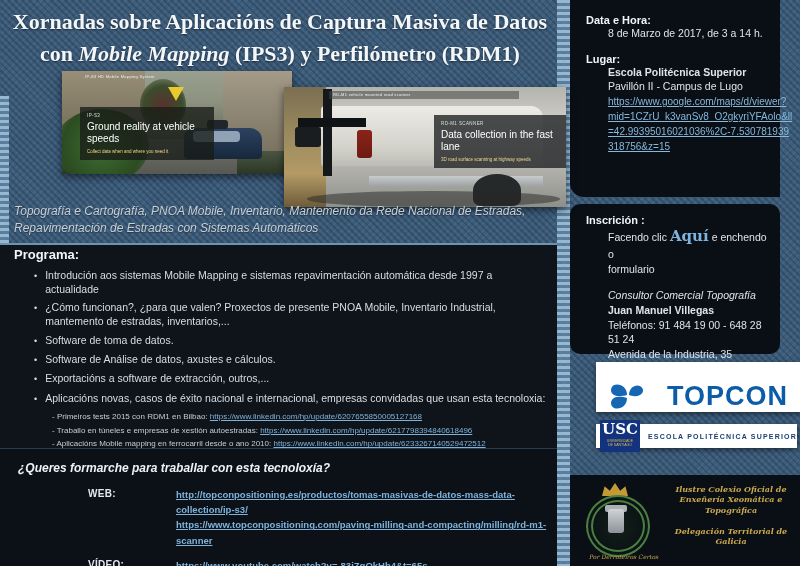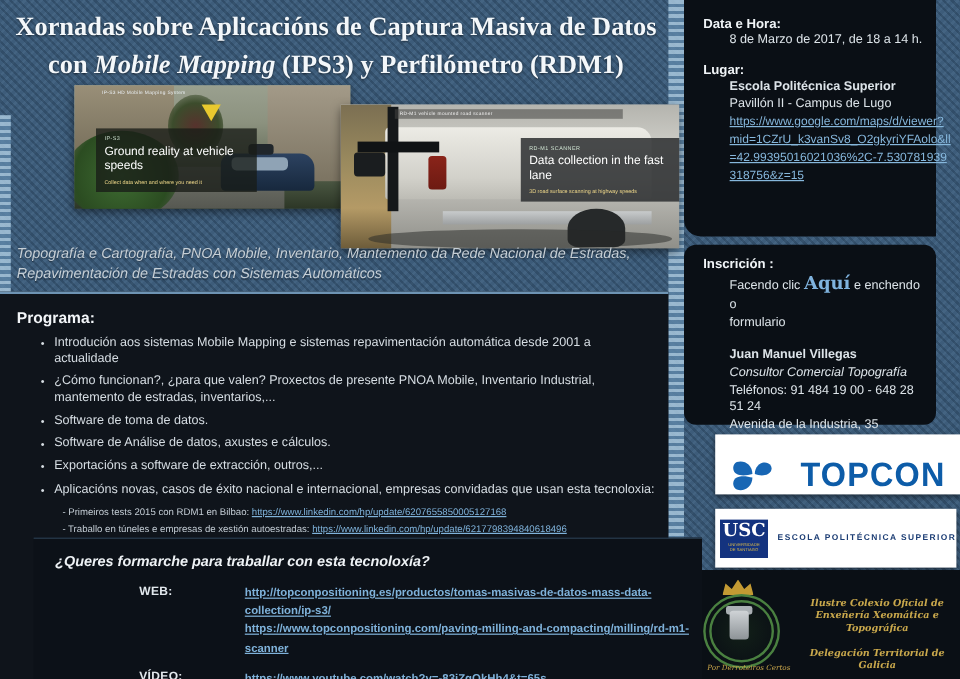--- a/index.html
+++ b/index.html
@@ -70,33 +70,33 @@
     color:#f2f2f2;font-size:4px;line-height:8px;padding-left:4px;letter-spacing:.3px;}
   .pr-overlay{position:absolute;left:150px;top:28px;width:124px;padding:6px 7px;background:rgba(36,39,41,.82);color:#fff;}
 
   
   #tagline{position:absolute;left:14px;top:203px;width:546px;z-index:4;
     font-style:italic;font-size:12px;line-height:1.45;color:#c6cfd6;text-shadow:0 1px 1px rgba(0,0,0,.4);}
 
   
   #program-panel{position:absolute;left:0;top:243px;width:557px;height:323px;
     background:#0f141b;border-top:2px solid #6e94b4;z-index:1;}
-  #program{padding:12px 10px 0 14px;}
+  #program{padding:2px 10px 0 14px;}
   #program-heading{font-size:13px;font-weight:bold;color:#f2f5f8;margin-bottom:7px;}
   #bullets{list-style:none;margin:0;padding:0 0 0 20px;}
   #bullets li{display:flex;gap:8px;margin:5px 0;font-size:10.5px;line-height:1.3;color:#d6dde3;}
   #bullets .dot{flex:0 0 auto;font-size:9px;line-height:1.6;}
   #subbullets{margin:3px 0 0 38px;}
   #subbullets .srow{font-size:8px;line-height:1.45;color:#c3ccd4;margin:2px 0;white-space:nowrap;}
   #subbullets .srow.cont{margin-left:9px;}
   #subbullets a{color:#7fb2da;text-decoration:underline;cursor:pointer;}
 
   
   #bottom-section{position:absolute;left:0;top:448px;width:557px;height:118px;
-    background:#0c1118;border-top:1px solid #2a3d50;z-index:1;margin-left:28px;}
+    background:#0c1118;border-top:1px solid #2a3d50;z-index:1;}
   #question{margin:12px 0 12px 18px;font-size:12px;font-weight:bold;font-style:italic;color:#eef2f5;}
   .link-row{display:flex;margin:0 0 10px 88px;}
   .link-row .row-label{flex:0 0 88px;font-size:10px;font-weight:bold;color:#e2e8ed;letter-spacing:.3px;padding-top:1px;}
   .link-row .row-links a{display:block;font-size:9.5px;font-weight:bold;line-height:1.6;
     color:#7fb2da;text-decoration:underline;cursor:pointer;}
 
   
   .rpanel{position:absolute;left:570px;width:210px;background:#0a0f15;color:#e8edf1;}
   #panel-top{top:0;height:197px;border-radius:0 0 0 14px;padding:14px 10px 0 16px;box-sizing:border-box;}
   #panel-mid{top:204px;height:150px;border-radius:10px;padding:10px 10px 0 16px;box-sizing:border-box;}
@@ -106,40 +106,40 @@
   .val.it{font-style:italic;}
   #map-link{display:block;margin-left:22px;width:186px;font-size:10px;line-height:1.5;
     color:#86b7dc;text-decoration:underline;word-break:break-all;cursor:pointer;}
   #aqui-link{font-family:"DejaVu Serif",serif;font-weight:bold;font-size:15px;color:#7fb3de;
     margin:0 3px;cursor:pointer;} .gap12{height:12px;}
 
   
   #topcon-box{position:absolute;left:596px;top:362px;width:206px;height:50px;background:#ffffff;
     display:flex;align-items:flex-end;justify-content:center;gap:21px;box-shadow:0 2px 5px rgba(0,0,0,.5);}
   #topcon-text{font-size:27px;font-weight:bold;color:#0d5ca8;letter-spacing:1px;transform:scaleY(1.04);}
-  #usc-box{position:absolute;left:596px;top:424px;width:201px;height:49px;background:#ffffff;
+  #usc-box{position:absolute;left:596px;top:424px;width:201px;height:24px;background:#ffffff;
     display:flex;align-items:center;gap:8px;padding-left:4px;box-sizing:border-box;box-shadow:0 2px 5px rgba(0,0,0,.5);}
   #usc-square{width:40px;height:32px;background:#14337f;color:#fff;text-align:center;
     font-family:"DejaVu Serif",serif;font-weight:bold;font-size:15px;line-height:19px;}
   .usc-tiny{font-family:"Liberation Sans",sans-serif;font-weight:normal;font-size:3.5px;line-height:1.15;color:#d8b94a;}
   #eps-text{font-size:7px;font-weight:bold;letter-spacing:1.2px;color:#1c3d74;}
 
   
   #crest-panel{position:absolute;left:570px;top:475px;width:230px;height:91px;background:#0a0f15;}
   #crest{position:absolute;left:14px;top:8px;width:64px;height:66px;}
   .wreath{position:absolute;left:2px;top:12px;width:50px;height:48px;border-radius:50%;
     border:7px double #4a8040;background:radial-gradient(circle,#122018 0%,#0a0f15 90%);}
   .crown{position:absolute;left:18px;top:0;width:26px;height:13px;background:#c39a33;
     clip-path:polygon(0 100%,10% 25%,30% 60%,50% 0,70% 60%,90% 25%,100% 100%);}
   .instr{position:absolute;left:24px;top:26px;width:16px;height:24px;border-radius:3px;
     background:linear-gradient(#cfd3d6,#8d9397);}
   .instr-top{position:absolute;left:21px;top:22px;width:22px;height:7px;border-radius:2px;background:#aab0b4;}
   #crest-motto{position:absolute;left:4px;top:78px;width:100px;font-size:6px;font-style:italic;color:#c7a44a;
     font-family:"DejaVu Serif",serif;text-align:center;}
-  #colexio-text{margin-left:92px;padding-top:22px;text-align:center;color:#c9a84c;
+  #colexio-text{margin-left:92px;padding-top:9px;text-align:center;color:#c9a84c;
     font-family:"DejaVu Serif",serif;font-style:italic;font-weight:bold;}
   #colexio-text .l1{font-size:8px;line-height:1.3;}
   #colexio-text .l3{font-size:8px;margin-top:11px;}
 </style>
 </head>
 <body>
 
 <div class="stripe" id="left-stripe"></div>
 <div class="stripe" id="divider-stripe"></div>
 <div class="stripe" id="bottom-stripe"></div>
@@ -190,21 +190,21 @@
   <div>Topografía e Cartografía, PNOA Mobile, Inventario, Mantemento da Rede Nacional de Estradas,</div>
   <div>Repavimentación de Estradas con Sistemas Automáticos</div>
 </div>
 
 <div id="program-panel">
   <div id="program">
     <div id="program-heading">Programa:</div>
     <ul id="bullets">
         <li>
           <span class="dot">•</span>
-          <span>Introdución aos sistemas Mobile Mapping e sistemas repavimentación automática desde 2001 a actualidade</span>
+          <span>Introdución aos sistemas Mobile Mapping e sistemas repavimentación automática desde 1997 a actualidade</span>
         </li>
         <li>
           <span class="dot">•</span>
           <span>¿Cómo funcionan?, ¿para que valen? Proxectos de presente PNOA Mobile, Inventario Industrial, mantemento de estradas, inventarios,...</span>
         </li>
         <li>
           <span class="dot">•</span>
           <span>Software de toma de datos.</span>
         </li>
         <li>
@@ -241,35 +241,35 @@
   <div class="link-row">
     <div class="row-label">VÍDEO:</div>
     <div class="row-links" id="video-links">
         <a>https://www.youtube.com/watch?v=-83jZgOkHh4&amp;t=65s</a>
       </div>
   </div>
 </div>
 
 <div class="rpanel" id="panel-top">
   <div class="lbl">Data e Hora:</div>
-  <div class="val">8 de Marzo de 2017, de 18 a 14 h.</div>
+  <div class="val">8 de Marzo de 2017, de 3 a 14 h.</div>
   <div class="gap12"></div>
   <div class="lbl">Lugar:</div>
   <div class="val bold">Escola Politécnica Superior</div>
   <div class="val">Pavillón  II - Campus de Lugo</div>
   <a id="map-link">https://www.google.com/maps/d/viewer?mid=1CZrU_k3vanSv8_O2gkyriYFAolo&amp;ll=42.99395016021036%2C-7.530781939318756&amp;z=15</a>
 </div>
 
 <div class="rpanel" id="panel-mid">
   <div class="lbl">Inscrición :</div>
   <div class="val"><span>Facendo clic</span><a id="aqui-link">Aquí</a><span>e enchendo o</span></div>
   <div class="val">formulario</div>
   <div class="gap12"></div>
+  <div class="val it">Consultor Comercial Topografía</div>
   <div class="val bold">Juan Manuel Villegas</div>
-  <div class="val it">Consultor Comercial Topografía</div>
   <div class="val">Teléfonos: 91 484 19 00 - 648 28 51 24</div>
   <div class="val">Avenida de la Industria, 35</div>
   <div class="val">28760 Tres Cantos - Madrid – Spain</div>
 </div>
 
 <div id="topcon-box">
   <svg width="36" height="30" viewBox="0 0 36 30">
     <path d="M17,13 C17,5 10,1 4,3 C0,5 0,11 4,13 C8,15 13,14 17,13 Z" fill="#1766b4"></path>
     <path d="M17,16 C17,24 10,28 4,26 C0,24 0,18 4,16 C8,14 13,15 17,16 Z" fill="#1766b4"></path>
     <path d="M19,13 C19,6 25,2 30,4 C34,6 34,11 30,13 C26,15 22,14 19,13 Z" fill="#1766b4"></path>

